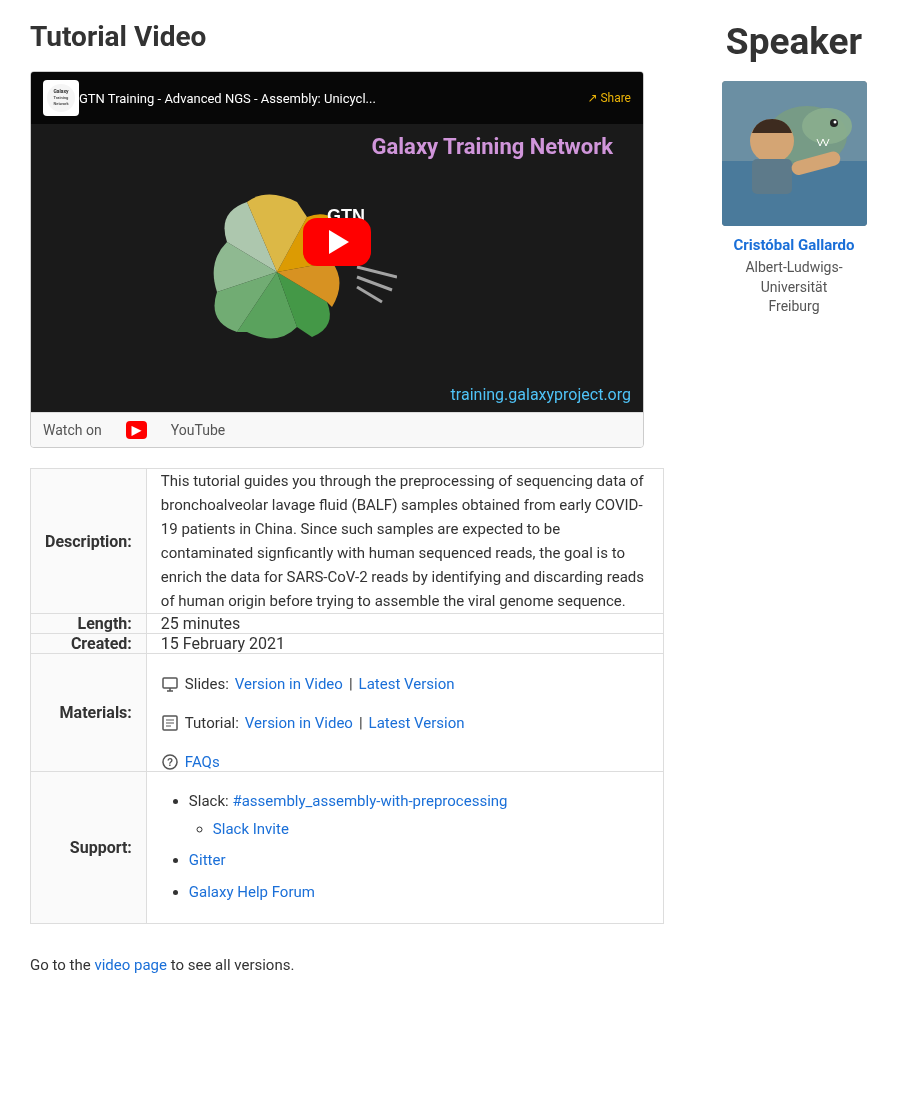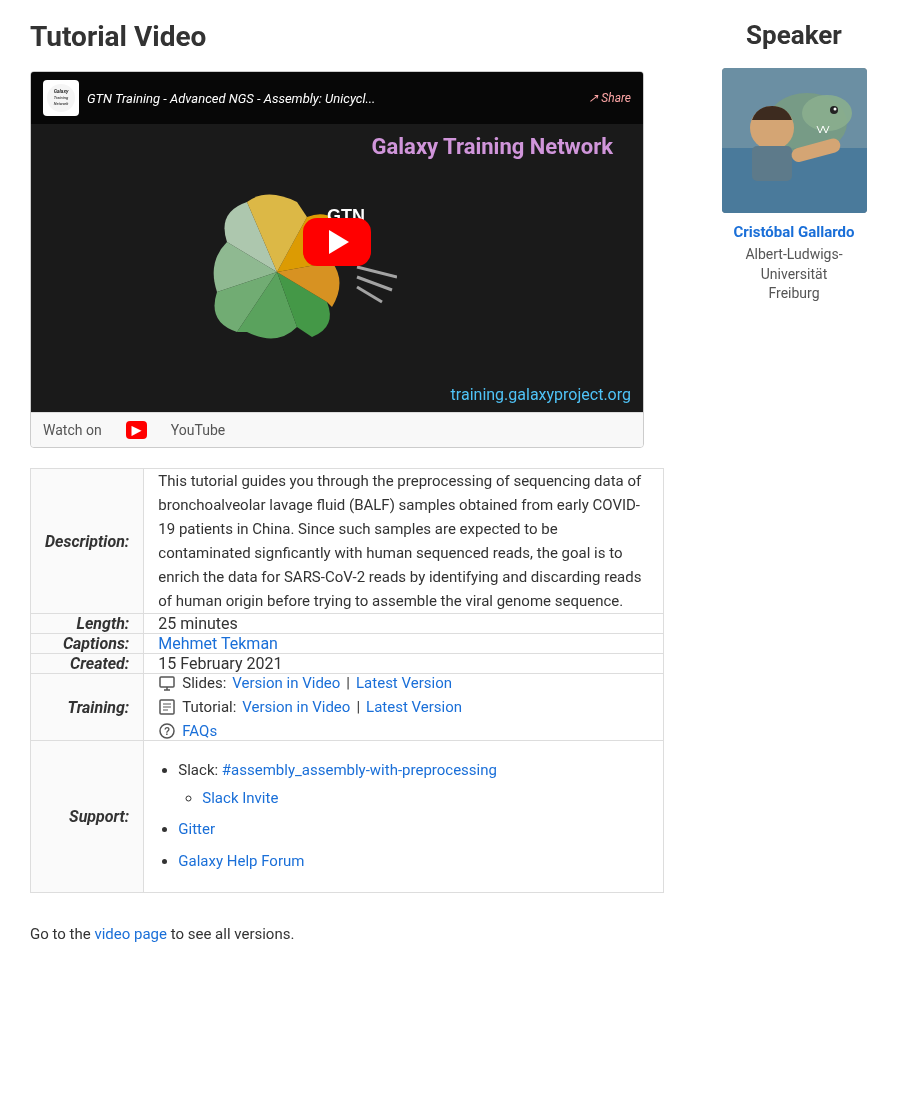--- a/index.html
+++ b/index.html
@@ -22,21 +22,21 @@
     .sidebar {
       width: 180px;
       text-align: center;
     }
     h1.tutorial-title {
       font-size: 28px;
       font-weight: bold;
       margin-bottom: 18px;
     }
     h2.speaker-title {
-      font-size: 26px;
+      font-size: 37px;
       font-weight: bold;
       margin-bottom: 18px;
     }
     .video-container {
       width: 100%;
       max-width: 614px;
       border: 1px solid #ccc;
       border-radius: 4px;
       overflow: hidden;
       margin-bottom: 20px;
@@ -52,44 +52,42 @@
       overflow: hidden;
     }
     .video-top-bar {
       position: absolute;
       top: 0; left: 0; right: 0;
       background: rgba(0,0,0,0.7);
       color: #fff;
       display: flex;
       align-items: center;
       padding: 8px 12px;
-      gap: 8px;
       font-size: 13px;
-      font-style: italic;
     }
     .galaxy-logo {
       width: 36px;
       height: 36px;
       background: #fff;
       border-radius: 4px;
       display: flex;
       align-items: center;
       justify-content: center;
       font-size: 8px;
       font-weight: bold;
       color: #333;
       flex-shrink: 0;
     }
     .video-title-text {
       color: #fff;
       font-size: 13px;
       flex: 1;
     }
     .share-btn {
-      color: #fca5a5;
+      color: #eab308;
       font-size: 12px;
       cursor: pointer;
     }
     .play-button {
       position: absolute;
       width: 68px;
       height: 48px;
       background: #ff0000;
       border-radius: 14px;
       display: flex;
@@ -151,39 +149,39 @@
       padding: 0 14px;
       vertical-align: top;
     }
     .info-table .label-cell {
       font-weight: bold;
       text-align: right;
       white-space: nowrap;
       background: #fafafa;
       width: 110px;
       vertical-align: middle;
-      font-style: italic;
     }
     .info-table .desc-cell {
       font-size: 15px;
       line-height: 1.6;
     }
     .info-table .length-cell,
     .info-table .captions-cell,
     .info-table .created-cell {
       vertical-align: middle;
     }
     a { color: #1a6fd8; text-decoration: none; }
     .materials-row td { vertical-align: middle; }
     .material-line {
       display: flex;
       align-items: center;
       gap: 6px;
       margin-bottom: 6px;
       font-size: 15px;
+      margin-top: 21px;
     }
     .material-line:last-child { margin-bottom: 0; }
     .mat-icon {
       width: 18px;
       height: 18px;
       flex-shrink: 0;
       display: inline-flex;
       align-items: center;
       justify-content: center;
     }
@@ -301,34 +299,28 @@
           <tr>
         <td class="label-cell">Description:</td>
         <td class="desc-cell">This tutorial guides you through the preprocessing of sequencing data of bronchoalveolar lavage fluid (BALF) samples obtained from early COVID-19 patients in China. Since such samples are expected to be contaminated signficantly with human sequenced reads, the goal is to enrich the data for SARS-CoV-2 reads by identifying and discarding reads of human origin before trying to assemble the viral genome sequence.</td>
       </tr>
 
       <tr>
         <td class="label-cell length-cell">Length:</td>
         <td class="length-cell">25 minutes</td>
       </tr>
 
-      <tr>
-        <td class="label-cell captions-cell">Captions:</td>
-        <td class="captions-cell">
-          <a href="#">Mehmet Tekman</a>
-        </td>
-      </tr>
 
       <tr>
         <td class="label-cell created-cell">Created:</td>
         <td class="created-cell">15 February 2021</td>
       </tr>
 
       <tr class="materials-row">
-        <td class="label-cell">Training:</td>
+        <td class="label-cell">Materials:</td>
         <td>
           <div class="material-line">
             <span class="mat-icon">
               <svg width="16" height="16" viewBox="0 0 16 16" fill="none">
                 <rect x="1" y="2" width="14" height="10" rx="1" stroke="#555" stroke-width="1.5" fill="none"></rect>
                 <line x1="8" y1="12" x2="8" y2="15" stroke="#555" stroke-width="1.5"></line>
                 <line x1="5" y1="15" x2="11" y2="15" stroke="#555" stroke-width="1.5"></line>
               </svg>
             </span>
             <span>Slides:</span>
@@ -357,21 +349,21 @@
                 <text x="8" y="12" text-anchor="middle" font-size="10" fill="#555" font-family="Arial" font-weight="bold">?</text>
               </svg>
             </span>
             <a href="#">FAQs</a>
           </div>
         </td>
       </tr>
 
       <tr>
         <td class="label-cell" style="vertical-align:middle;">Support:</td>
-        <td style="padding: 14px 14px; margin-top: 40px;">
+        <td style="padding: 14px 22px; margin-top: 40px;">
           <ul class="support-list">
             <li>
               <span>Slack:</span>
               <a href="#">#assembly_assembly-with-preprocessing</a>
               <ul class="sub-list">
                 <li>
                   <a href="#">Slack Invite</a>
                 </li>
               </ul>
             </li>

